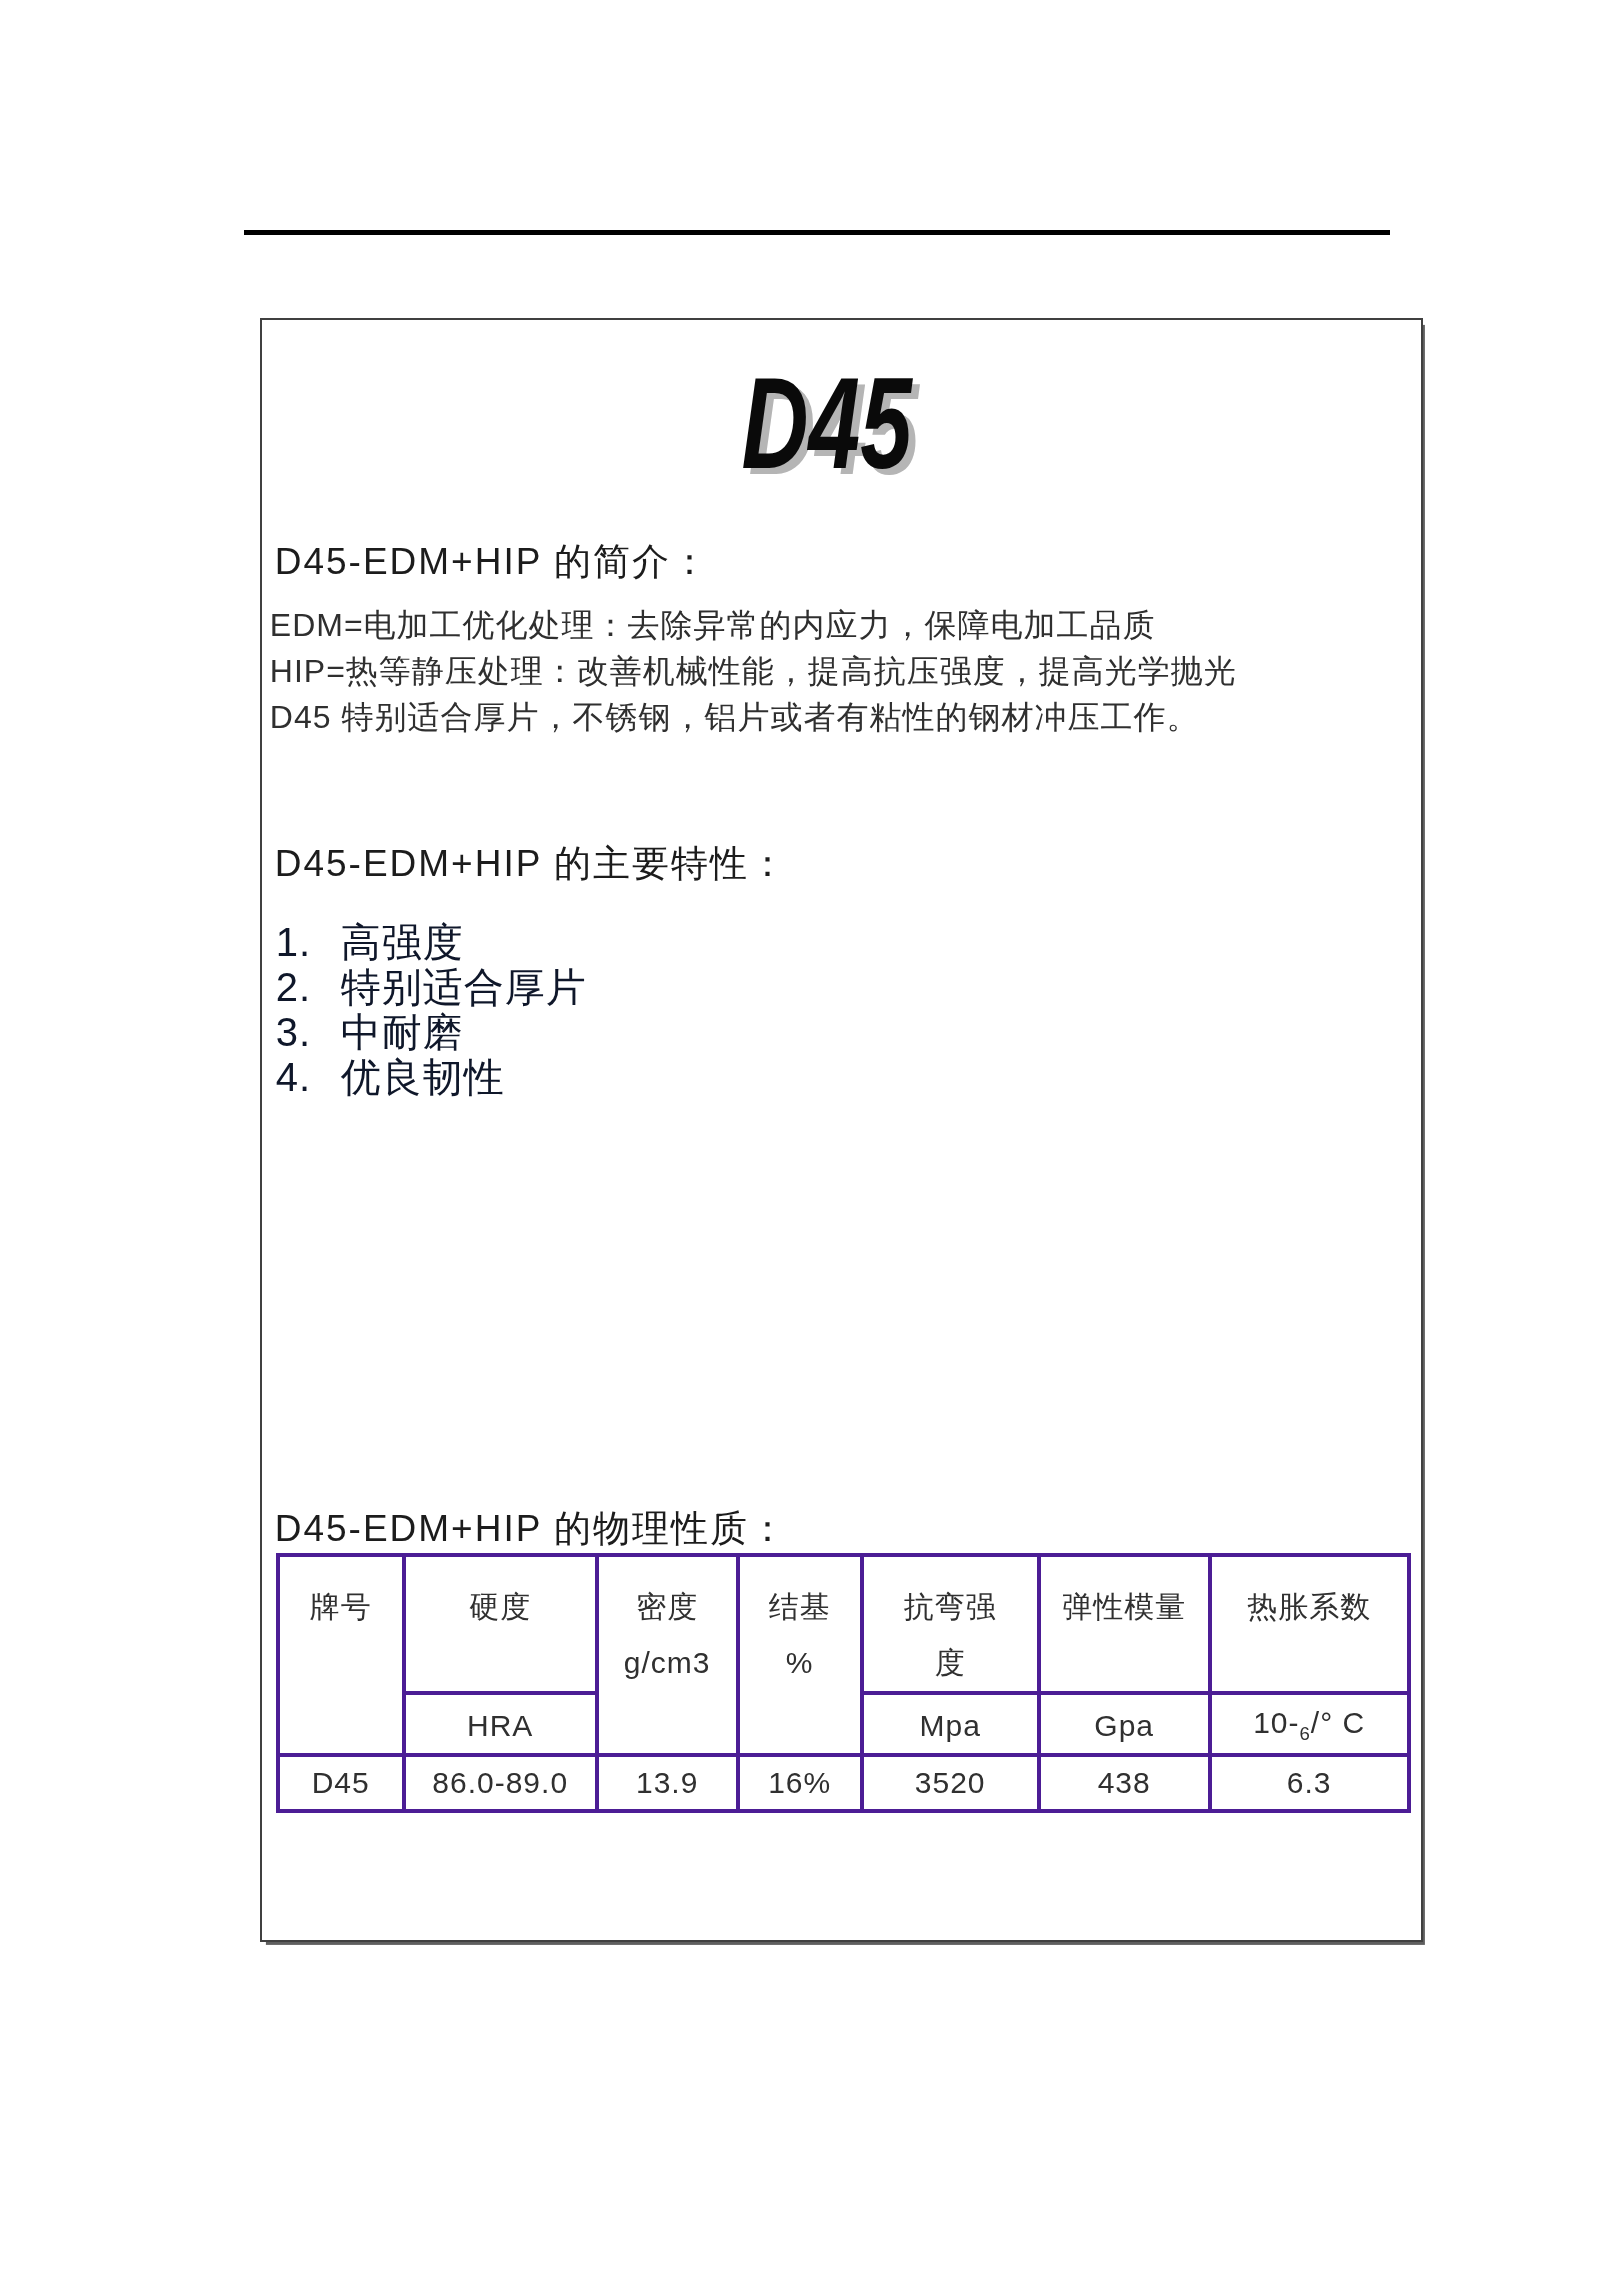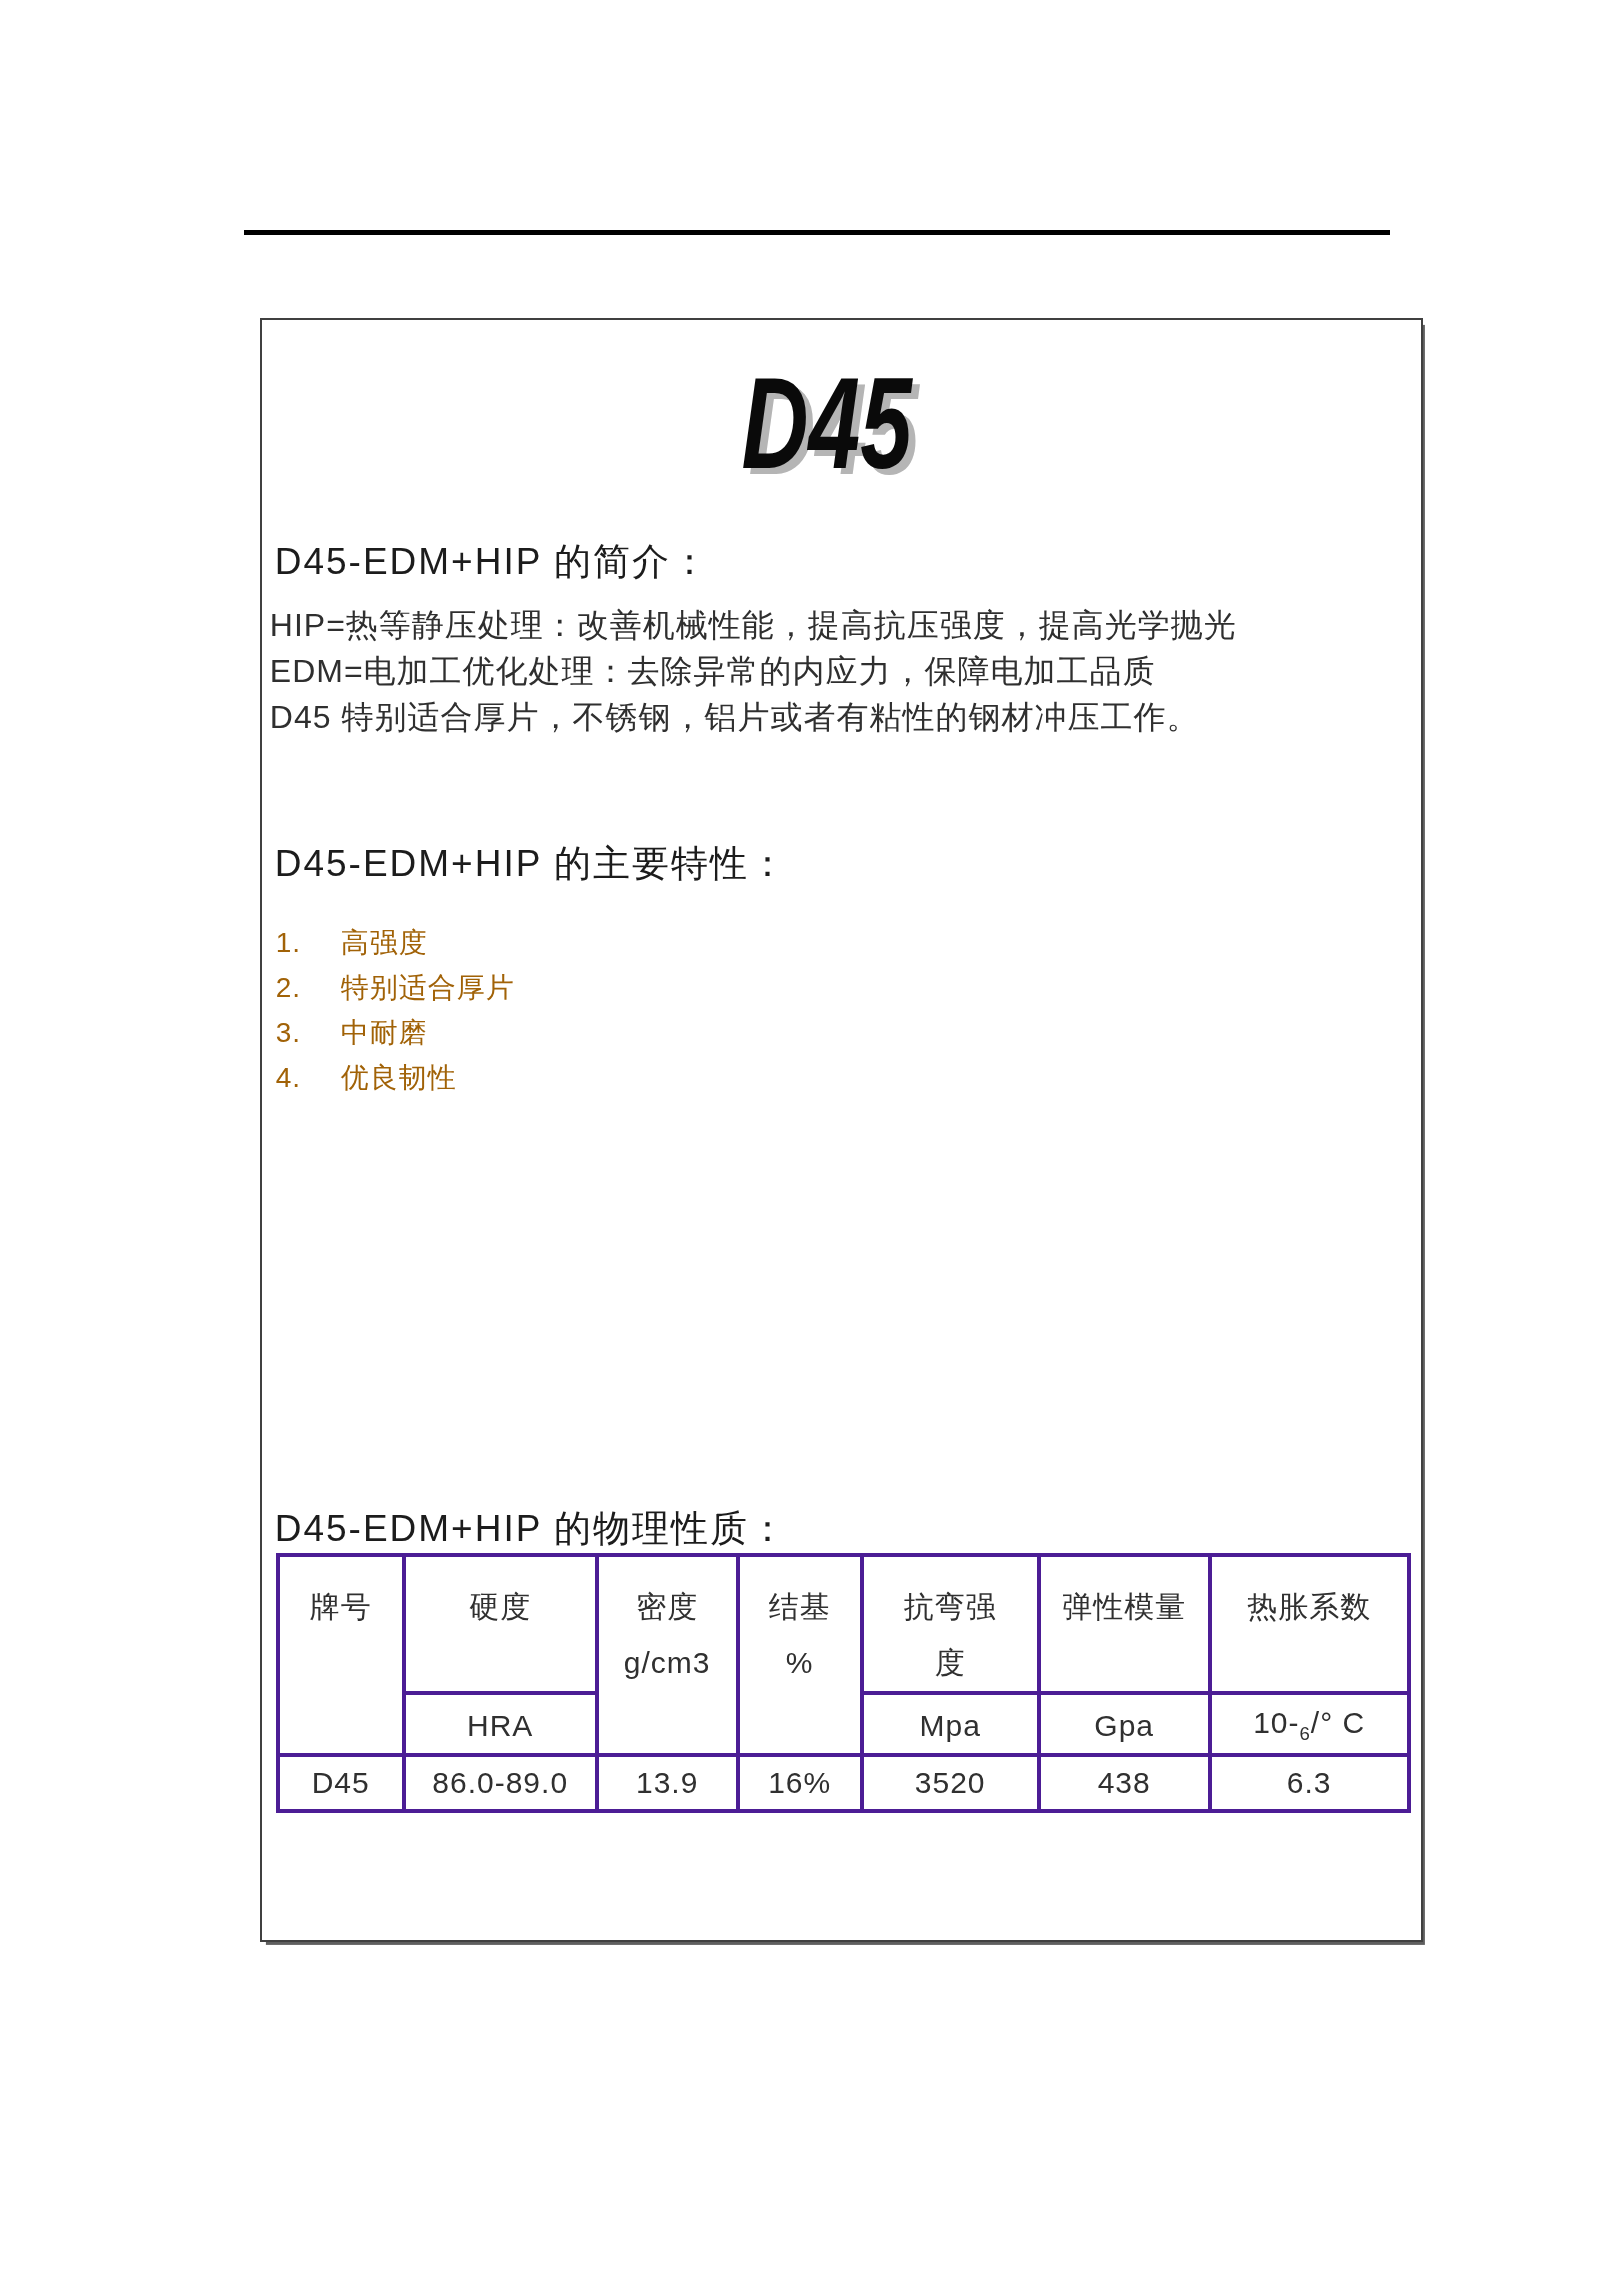--- a/index.html
+++ b/index.html
@@ -32,21 +32,21 @@
   }
   .h-intro{top:220px;}
   .h-feat{top:522px;}
   .h-app{top:917px;}
   .h-phys{top:1187px;}
   .intro-lines{
     position:absolute;left:7.8px;top:282px;font-size:32px;line-height:46px;
     color:#2f2f2f;letter-spacing:1px;white-space:nowrap;
   }
   .num-list{
-    position:absolute;font-size:28px;line-height:45px;color:#a16207;
+    position:absolute;font-size:40px;line-height:45px;color:#0f172a;
     letter-spacing:1px;white-space:nowrap;
   }
   .feat-list{left:13.7px;top:600px;}
   .app-list{left:10.8px;top:997px;}
   .feat-list .num{display:inline-block;width:65px;}
   .app-list .num{display:inline-block;width:43px;}
   .props-table{
     position:absolute;left:13.7px;top:1233px;width:1132px;
     border-collapse:collapse;table-layout:fixed;
   }
@@ -67,22 +67,22 @@
 <div class="top-rule"></div>
 
 <div class="content-box">
 
   <div class="doc-title-wrap">
     <span class="doc-title">D45</span>
   </div>
 
   <div class="sec-h h-intro">D45-EDM+HIP 的简介：</div>
   <div class="intro-lines">
+    <div>EDM=电加工优化处理：去除异常的内应力，保障电加工品质</div>
     <div>HIP=热等静压处理：改善机械性能，提高抗压强度，提高光学抛光</div>
-    <div>EDM=电加工优化处理：去除异常的内应力，保障电加工品质</div>
     <div>D45 特别适合厚片，不锈钢，铝片或者有粘性的钢材冲压工作。</div>
   </div>
 
   <div class="sec-h h-feat">D45-EDM+HIP 的主要特性：</div>
   <div class="num-list feat-list">
     <div><span class="num">1.</span><span>高强度</span></div>
     <div><span class="num">2.</span><span>特别适合厚片</span></div>
     <div><span class="num">3.</span><span>中耐磨</span></div>
     <div><span class="num">4.</span><span>优良韧性</span></div>
   </div>

